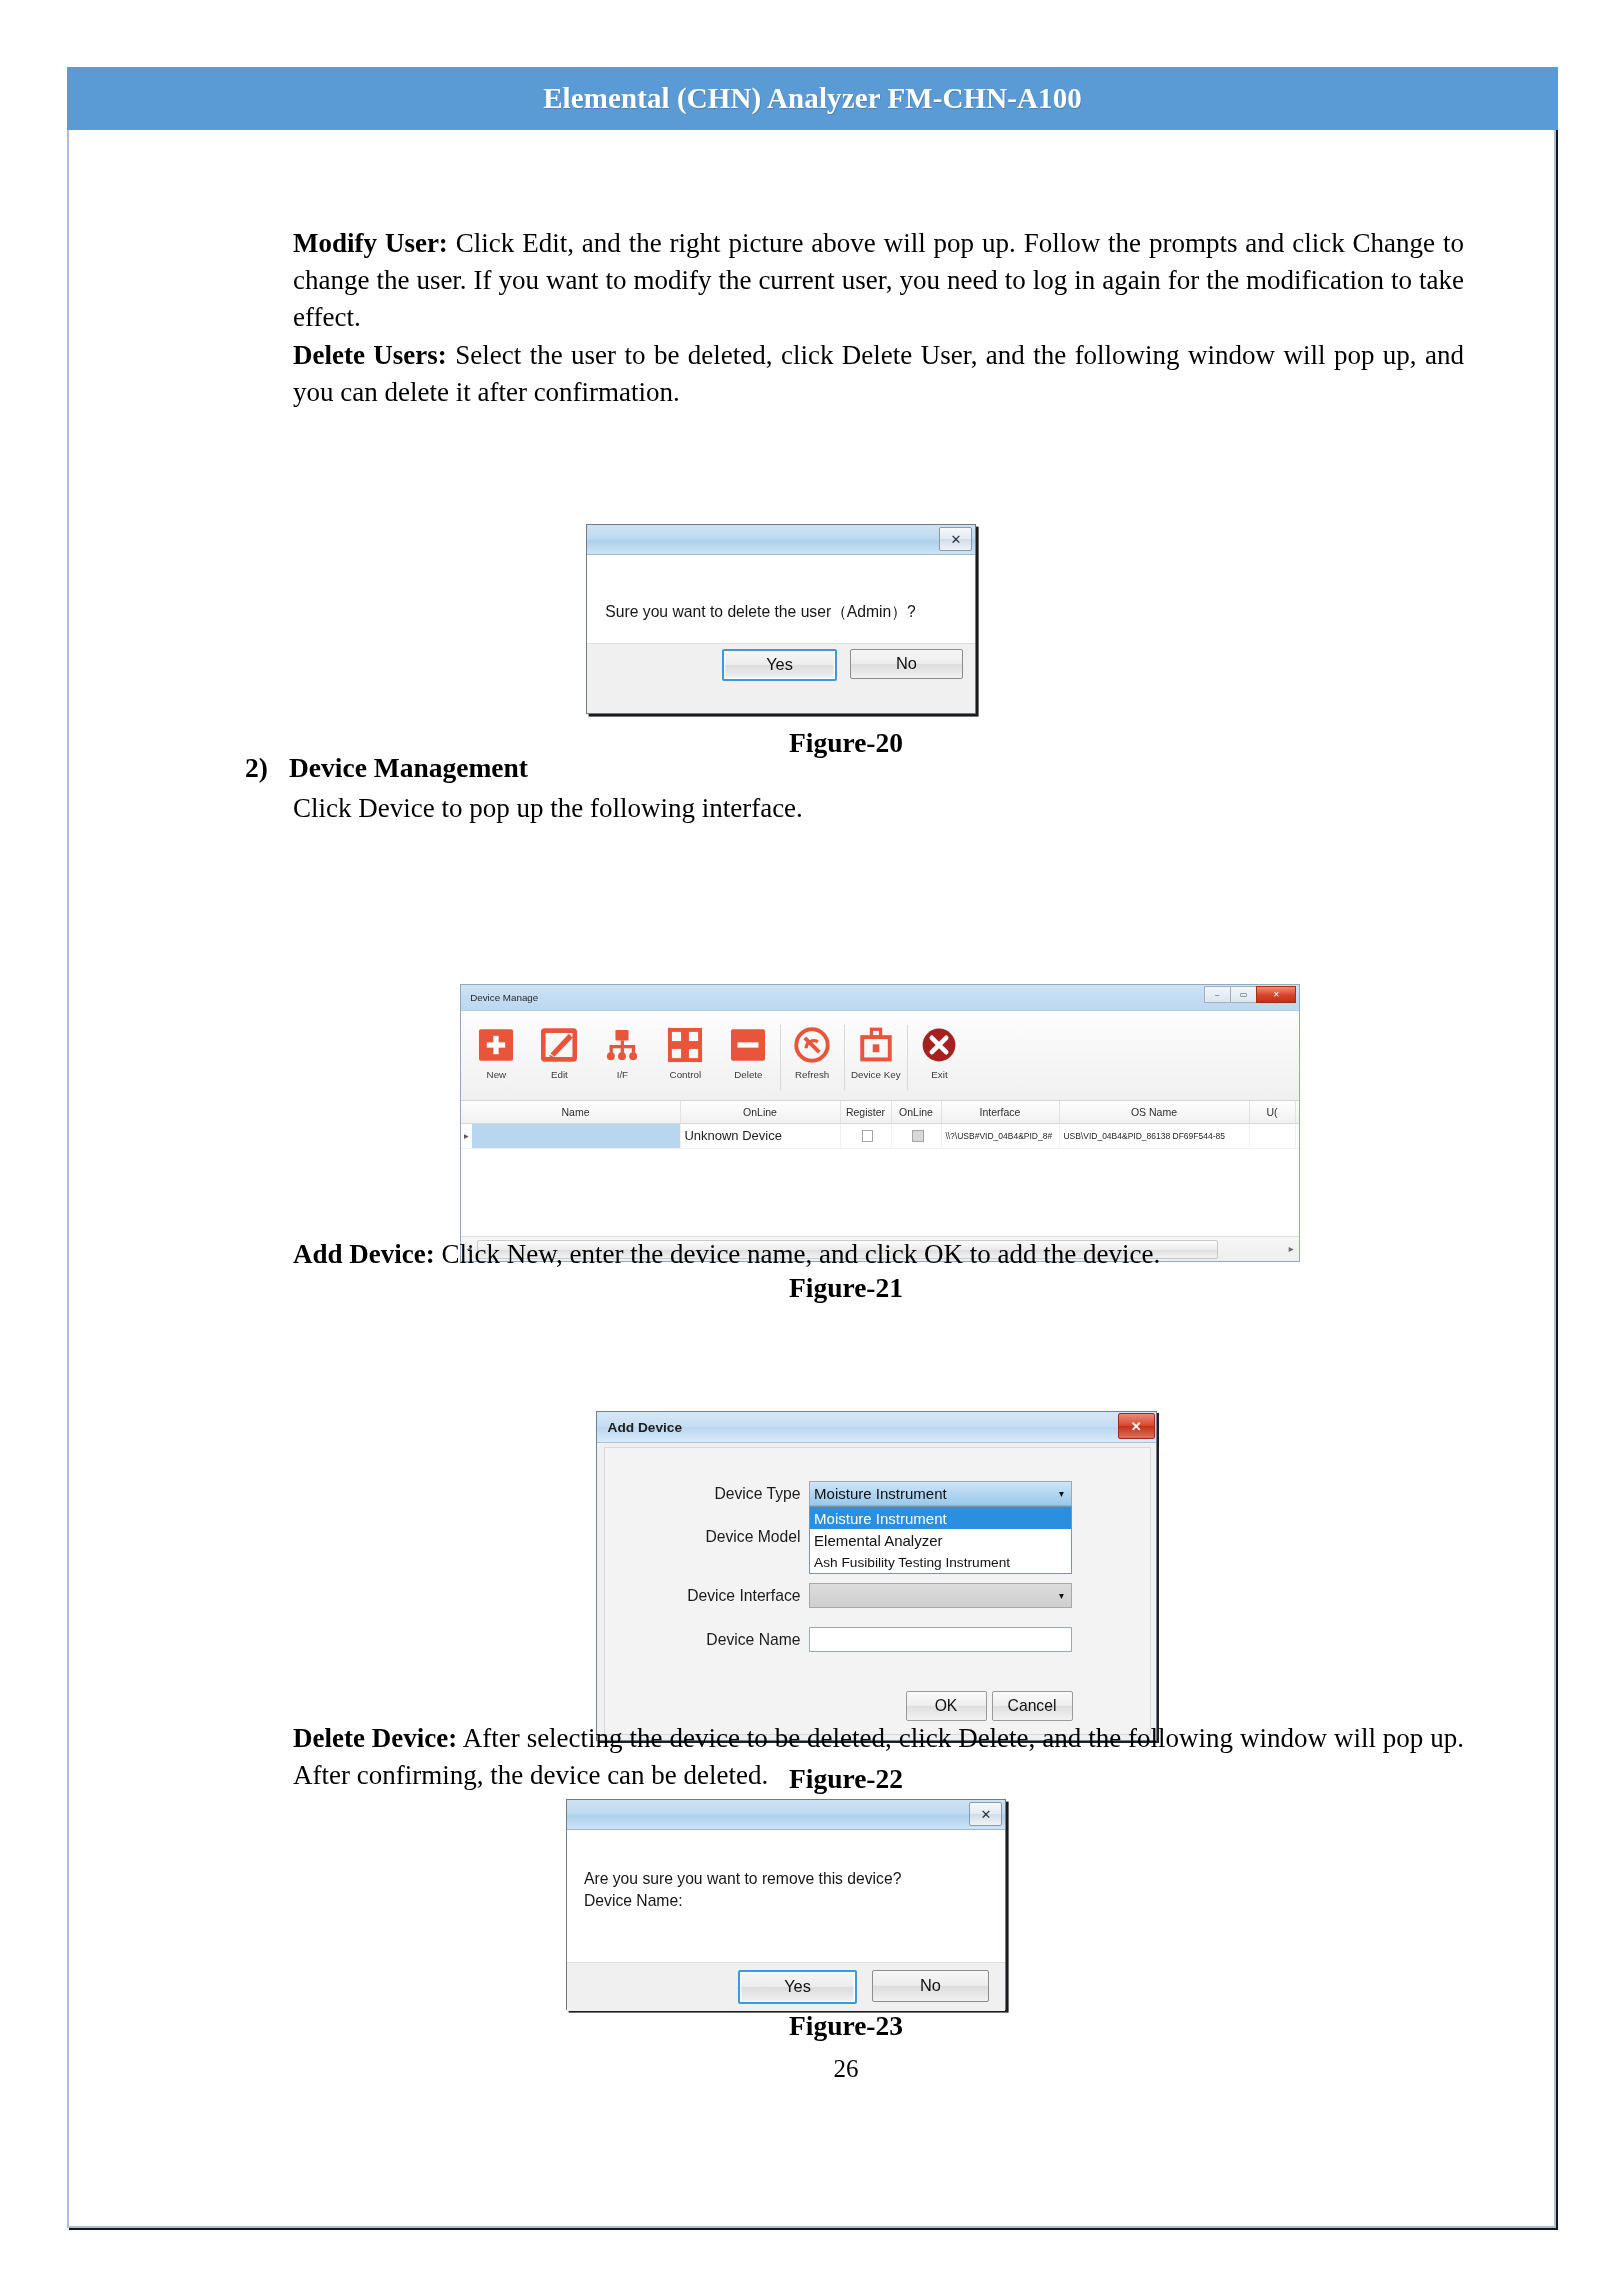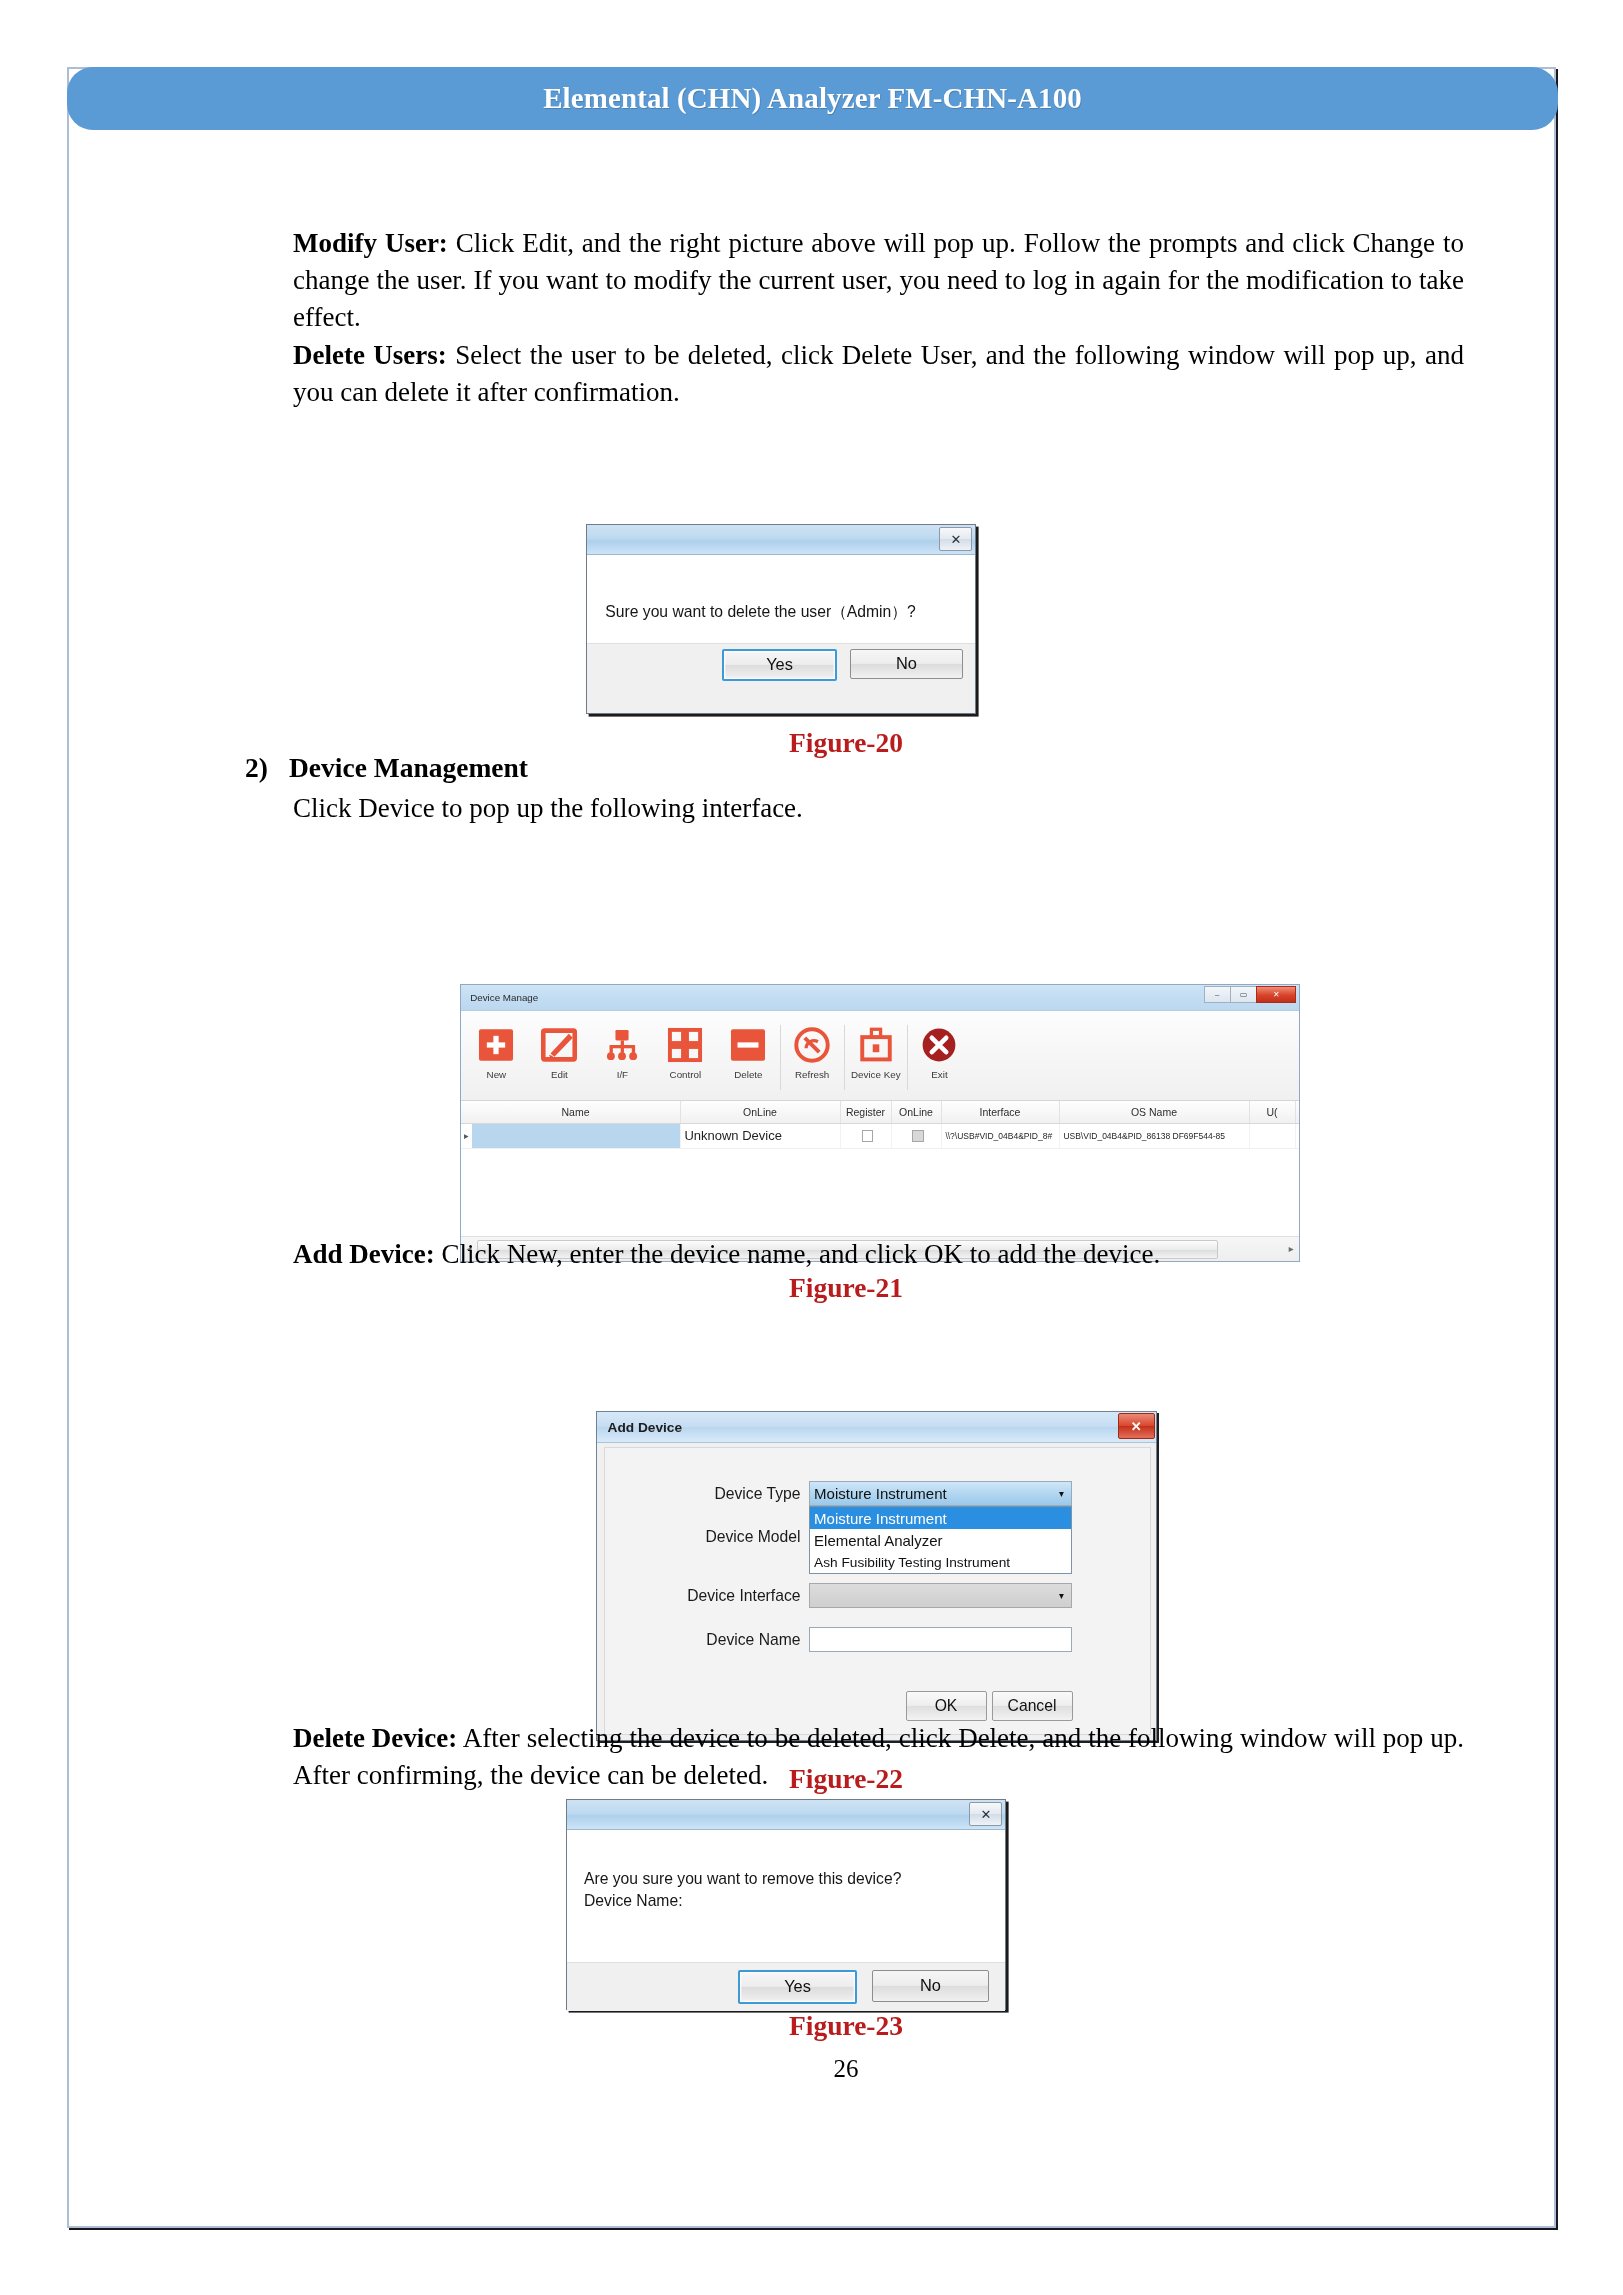--- a/index.html
+++ b/index.html
@@ -31,21 +31,20 @@
   .header-band {
     position: absolute;
     left: 67px;
     top: 67px;
     width: 1491px;
     height: 63px;
     background: #5b9bd5;
     display: flex;
     align-items: center;
     justify-content: center;
-    border-radius: 26px;
   }
   .header-title {
     color: #ffffff;
     font-size: 29px;
     font-weight: bold;
     font-family: "Liberation Serif", serif;
     letter-spacing: 0.1px;
     text-shadow: 0.7px 0.7px 0.7px rgba(0,0,0,0.18);
   }
 
@@ -99,21 +98,21 @@
   .para-delete-device { left: 226px; top: 1590px; width: 1171px; }
 
   
   .caption {
     position: absolute;
     width: 262px;
     text-align: center;
     font-size: 27.5px;
     font-weight: bold;
     font-family: "Liberation Serif", serif;
-    color: #b91c1c;
+    color: #000000;
   }
   .page-number {
     position: absolute;
     width: 196px;
     text-align: center;
     font-size: 25px;
     font-family: "Liberation Serif", serif;
     color: #000;
   }
 

